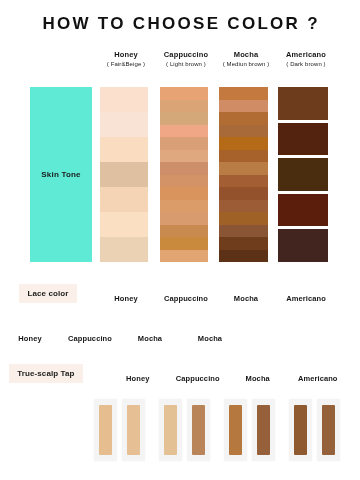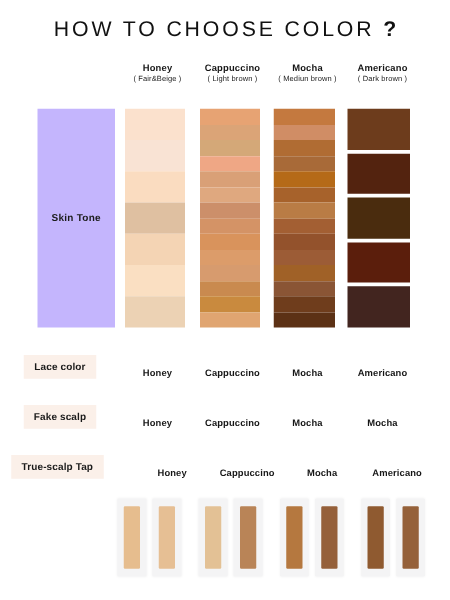--- a/index.html
+++ b/index.html
@@ -22,21 +22,21 @@
   .title-bar {
     position: absolute;
     left: 0;
     top: 14px;
     width: 360px;
     text-align: center;
   }
   .title-text {
     display: inline-block;
     font-size: 17px;
-    font-weight: 400;
+    font-weight: 700;
     letter-spacing: 2.3px;
     color: #111111;
     white-space: nowrap;
     font-stretch: condensed;
   }
   .title-q {
     display: inline-block;
     font-size: 17px;
     font-weight: 900;
     color: #111111;
@@ -72,21 +72,21 @@
     letter-spacing: 0.1px;
   }
 
   
   .skintone-panel {
     position: absolute;
     left: 30px;
     top: 87px;
     width: 62px;
     height: 175px;
-    background: #c4b5fd;
+    background: #5eead4;
     display: flex;
     align-items: center;
     justify-content: center;
   }
   .skintone-label {
     font-size: 8px;
     font-weight: 700;
     color: #1b1b1b;
     letter-spacing: 0.2px;
     white-space: nowrap;
@@ -271,23 +271,20 @@
   </div>
   <div class="attr-cells">
     <div class="attr-cell">Honey</div>
     <div class="attr-cell">Cappuccino</div>
     <div class="attr-cell">Mocha</div>
     <div class="attr-cell">Americano</div>
   </div>
 </div>
 
 <div class="attr-row r1">
-  <div class="attr-label-wrap">
-    <span class="attr-label">Fake scalp</span>
-  </div>
   <div class="attr-cells">
     <div class="attr-cell">Honey</div>
     <div class="attr-cell">Cappuccino</div>
     <div class="attr-cell">Mocha</div>
     <div class="attr-cell">Mocha</div>
   </div>
 </div>
 
 <div class="attr-row r2">
   <div class="attr-label-wrap">

